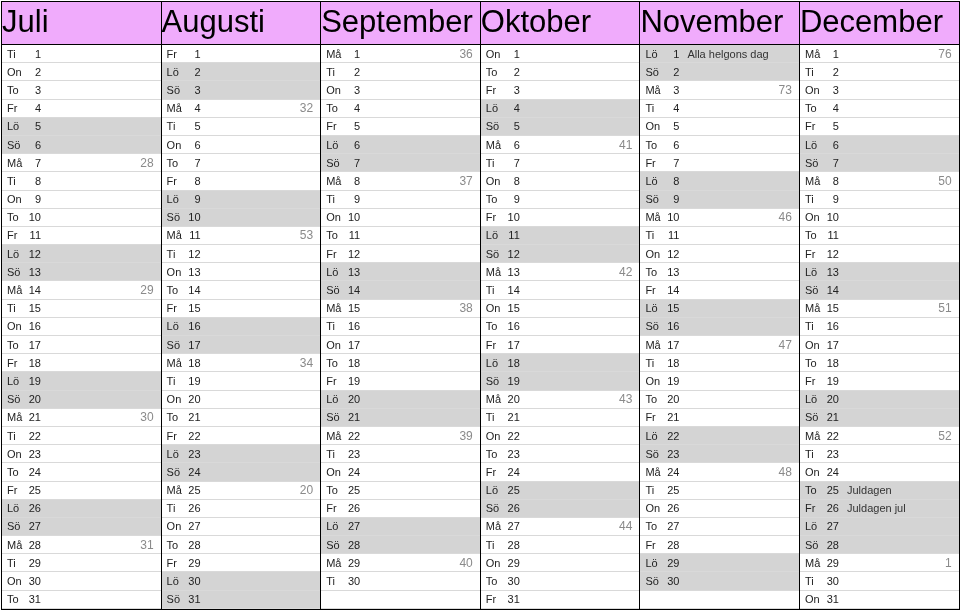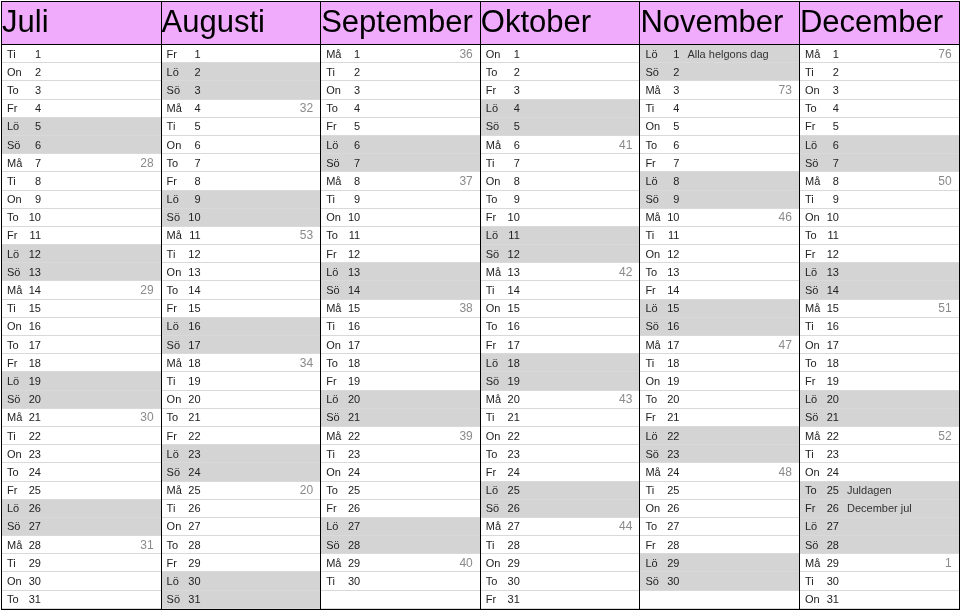--- a/index.html
+++ b/index.html
@@ -857,21 +857,21 @@
               <span class="dnum">24</span>
             </div>
             <div class="dayrow shaded">
               <span class="dow">To</span>
               <span class="dnum">25</span>
               <span class="hol">Juldagen</span>
             </div>
             <div class="dayrow shaded">
               <span class="dow">Fr</span>
               <span class="dnum">26</span>
-              <span class="hol">December jul</span>
+              <span class="hol">Juldagen jul</span>
             </div>
             <div class="dayrow shaded">
               <span class="dow">Lö</span>
               <span class="dnum">27</span>
             </div>
             <div class="dayrow shaded">
               <span class="dow">Sö</span>
               <span class="dnum">28</span>
             </div>
             <div class="dayrow">

